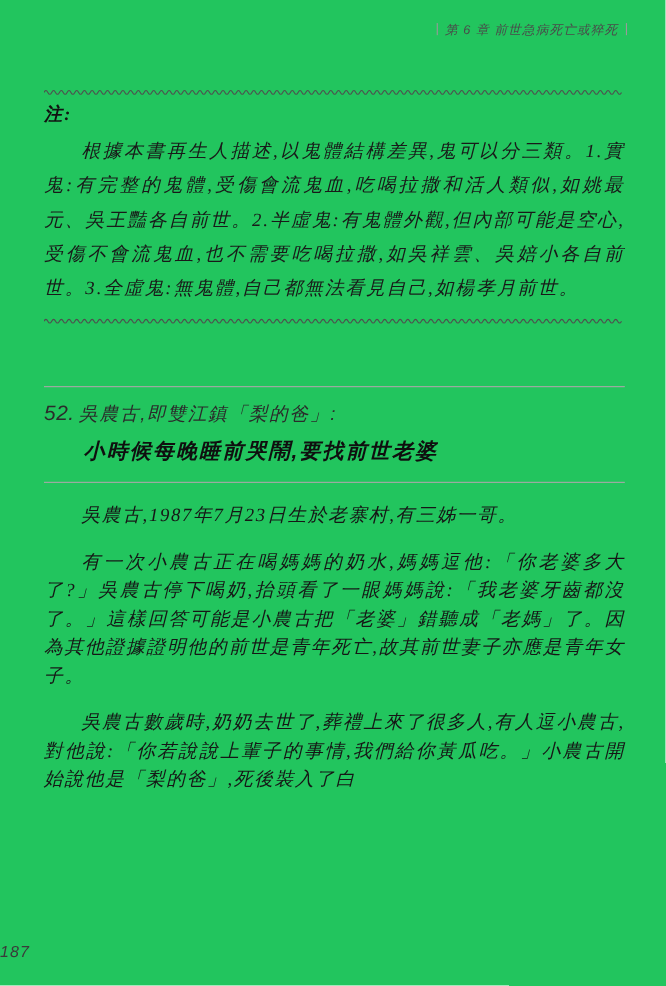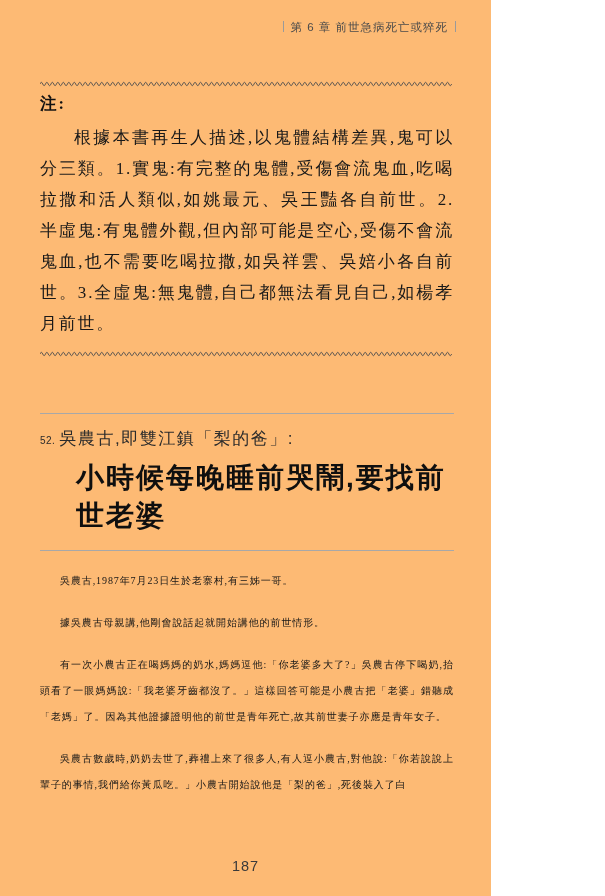--- a/index.html
+++ b/index.html
@@ -1,24 +1,25 @@
 <!DOCTYPE html>
 <html lang="zh-Hant"><head>
 <meta charset="utf-8">
 <style>
   html, body { margin: 0; padding: 0; background: #ffffff; }
   .page {
     position: relative;
-    width: 491px;
+    width: 605px;
     height: 896px;
-    background: #fdba74;
+    background: #22c55e;
     overflow: hidden;
     box-sizing: border-box;
     font-family: "Liberation Serif", "DejaVu Serif", serif;
     color: #1c1c1c;
+    font-style: italic;
   }
   .content { padding: 0 37px 0 40px; }
 
   
   .running-header {
     padding: 20px 28px 0 0;
     text-align: right;
     font-family: "Liberation Sans", "DejaVu Sans", sans-serif;
     font-size: 11.5px;
     color: #4a4a4a;
@@ -63,53 +64,52 @@
     margin: 0;
   }
   .heading-line1 {
     margin-top: 13px;
     font-family: "Liberation Sans", "DejaVu Sans", sans-serif;
     color: #2b2b2b;
     font-size: 17px;
     letter-spacing: 1.5px;
   }
   .section-number {
-    font-size: 10px;
+    font-size: 19px;
     letter-spacing: 0.5px;
     margin-right: 4px;
     color: #2b2b2b;
   }
   .heading-line2 {
     margin: 9px 0 0 36px;
     font-family: "Liberation Sans", "DejaVu Sans", sans-serif;
     font-weight: bold;
-    font-size: 28px;
+    font-size: 19px;
     letter-spacing: 2px;
     color: #0f0f0f;
   }
   .section-heading .rule-bottom { margin-top: 15px; }
 
   
   .article { margin-top: 17px; }
   .article p {
     margin: 0 0 16px 0;
-    font-size: 10px;
+    font-size: 17px;
     line-height: 26px;
     letter-spacing: 0.09em;
     text-align: justify;
     text-indent: 2em;
     color: #161616;
   }
 
   
   .page-footer {
     position: absolute;
     left: 0; right: 0;
     bottom: 22px;
-    text-align: center;
     font-family: "Liberation Sans", "DejaVu Sans", sans-serif;
     font-size: 14.5px;
     letter-spacing: 1px;
     color: #3a3a3a;
   }
 </style>
 </head>
 <body>
 
 <div class="page">
@@ -135,21 +135,20 @@
       <hr class="rule rule-top">
       <div class="heading-line1">
         <span class="section-number">52.</span><span>吳農古,即雙江鎮「梨的爸」:</span>
       </div>
       <div class="heading-line2">小時候每晚睡前哭鬧,要找前世老婆</div>
       <hr class="rule rule-bottom">
     </div>
 
     <div class="article">
       <p>吳農古,1987年7月23日生於老寨村,有三姊一哥。</p>
-      <p>據吳農古母親講,他剛會說話起就開始講他的前世情形。</p>
       <p>有一次小農古正在喝媽媽的奶水,媽媽逗他:「你老婆多大了?」吳農古停下喝奶,抬頭看了一眼媽媽說:「我老婆牙齒都沒了。」這樣回答可能是小農古把「老婆」錯聽成「老媽」了。因為其他證據證明他的前世是青年死亡,故其前世妻子亦應是青年女子。</p>
       <p>吳農古數歲時,奶奶去世了,葬禮上來了很多人,有人逗小農古,對他說:「你若說說上輩子的事情,我們給你黃瓜吃。」小農古開始說他是「梨的爸」,死後裝入了白</p>
     </div>
 
   </div>
 
   <div class="page-footer">187</div>
 
 </div>
 

